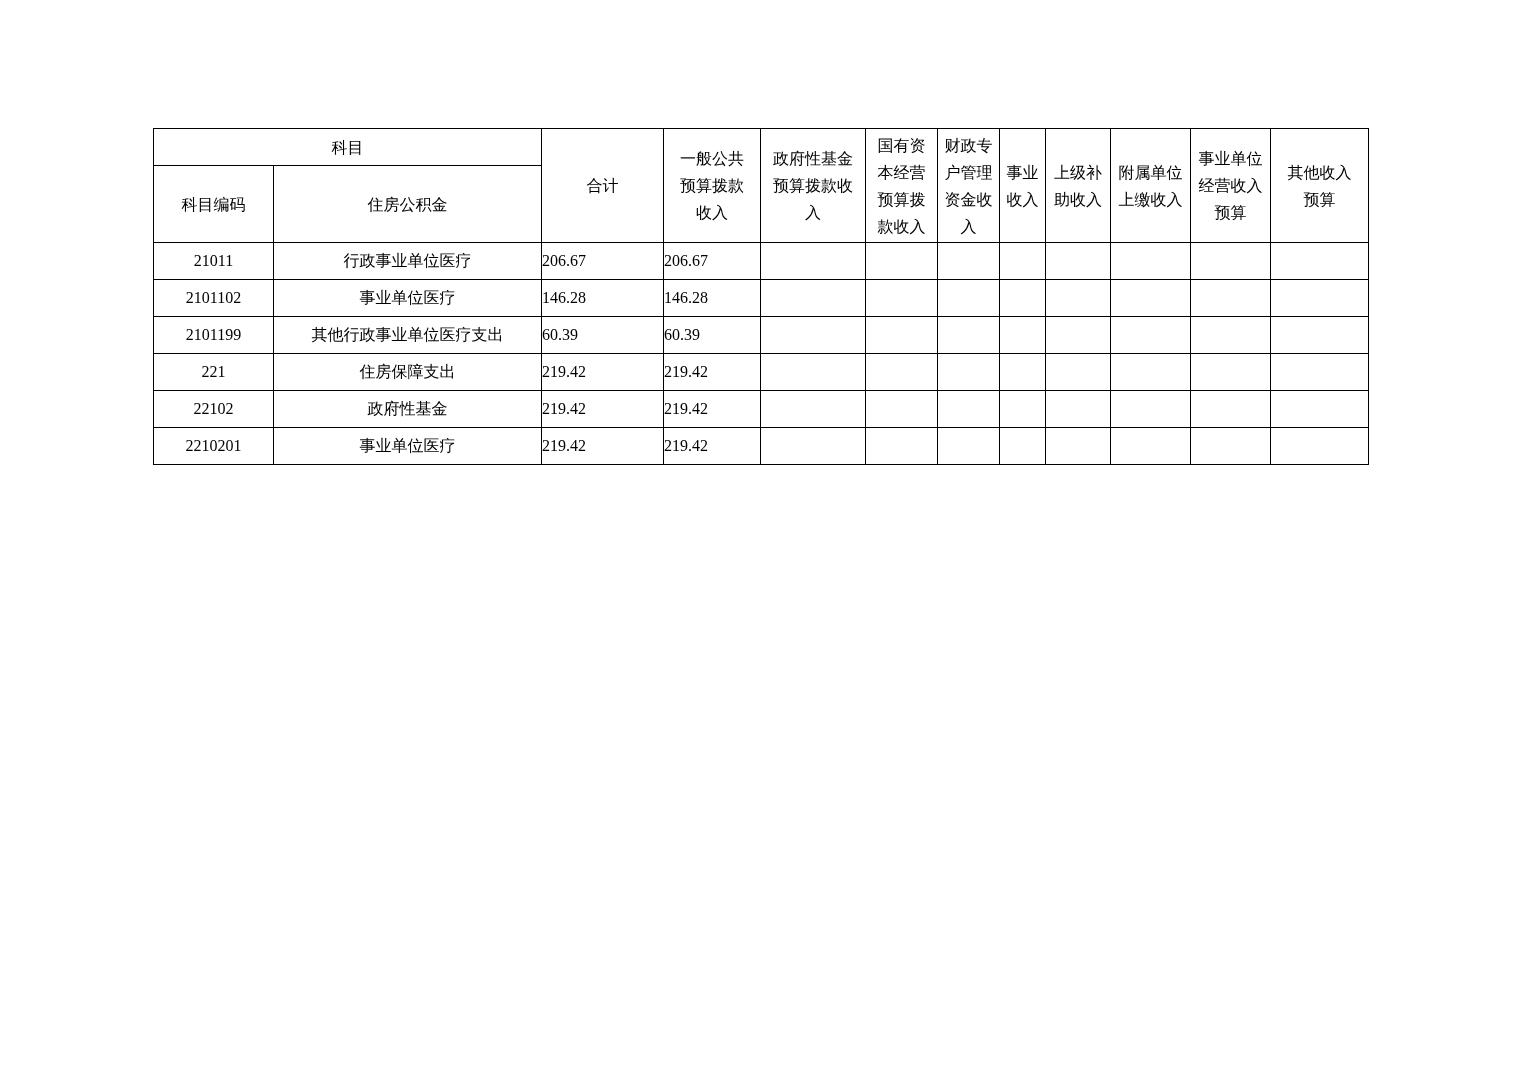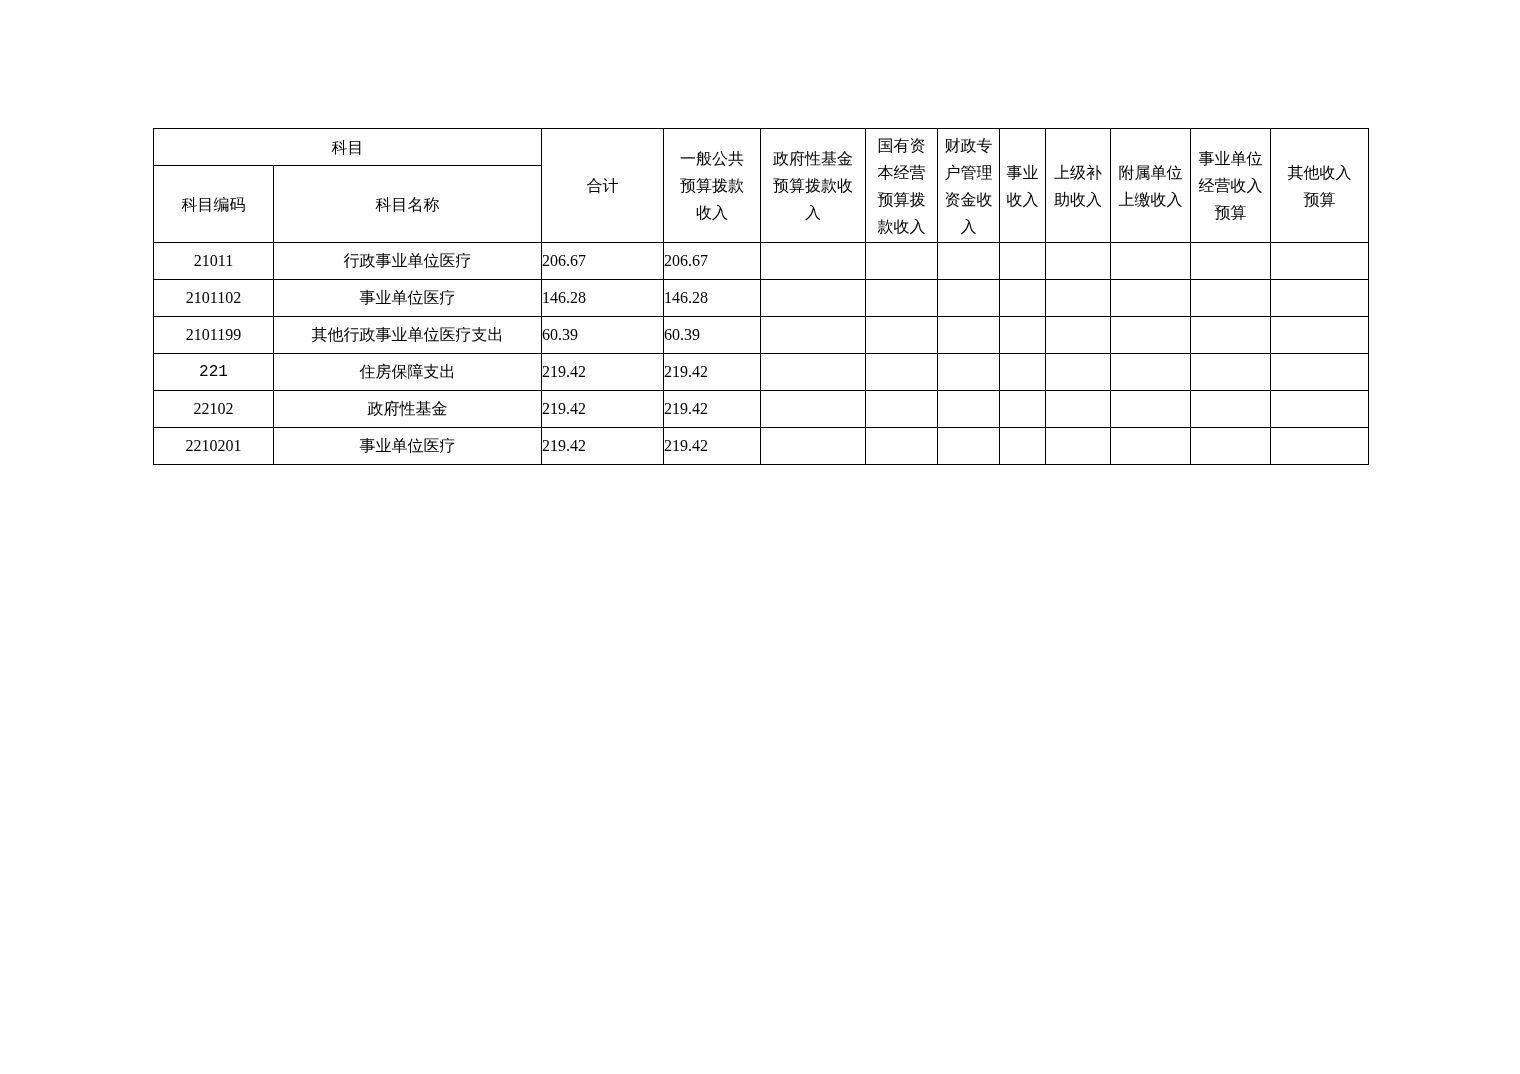--- a/index.html
+++ b/index.html
@@ -45,21 +45,21 @@
   
   td.code, td.name {
     text-align: center;
     white-space: nowrap;
   }
   td.num {
     text-align: left;
     padding-right: 4px;
     white-space: nowrap;
   }
-  .ind0 { padding-left: 2px; font-family: Liberation Mono, monospace; }
+  .ind0 { padding-left: 2px; }
   .ind1 { padding-left: 10px; }
   .ind2 { padding-left: 17px; }
 </style>
 </head>
 <body>
 
 <div class="page">
   <table class="budget">
     <colgroup>
       <col style="width:120px">
@@ -100,21 +100,21 @@
         <th class="hcell" rowspan="2">附属单位
 上缴收入</th>
         <th class="hcell" rowspan="2">事业单位
 经营收入
 预算</th>
         <th class="hcell" rowspan="2">其他收入
 预算</th>
       </tr>
       <tr class="hdr2">
         <th class="hcell">科目编码</th>
-        <th class="hcell">科目名称</th>
+        <th class="hcell">住房公积金</th>
       </tr>
 
       <tr class="datarow">
         <td class="code ind1">21011</td>
         <td class="name ind1">行政事业单位医疗</td>
         <td class="num">206.67</td>
         <td class="num">206.67</td>
         <td></td>
         <td></td>
         <td></td>

